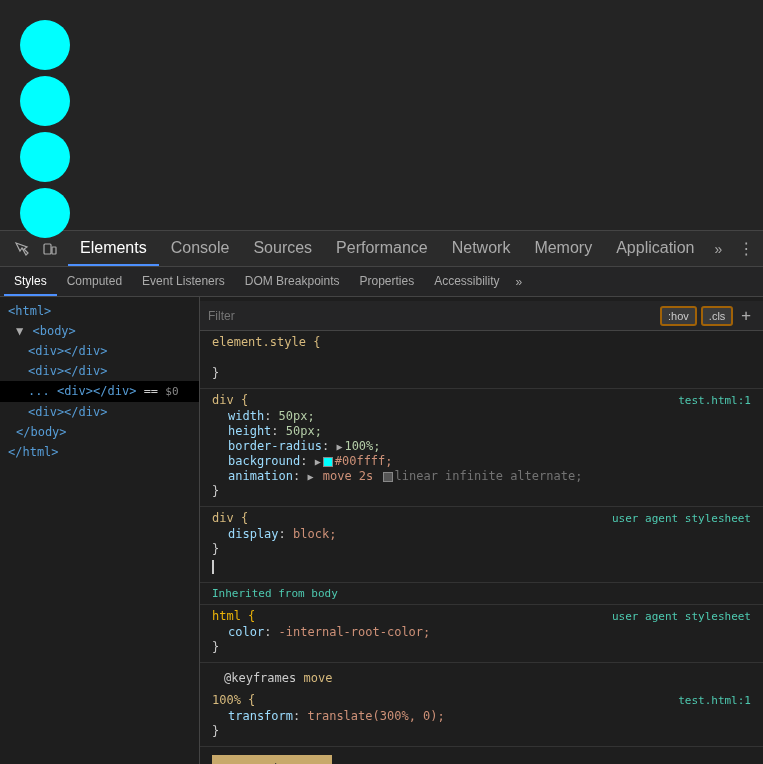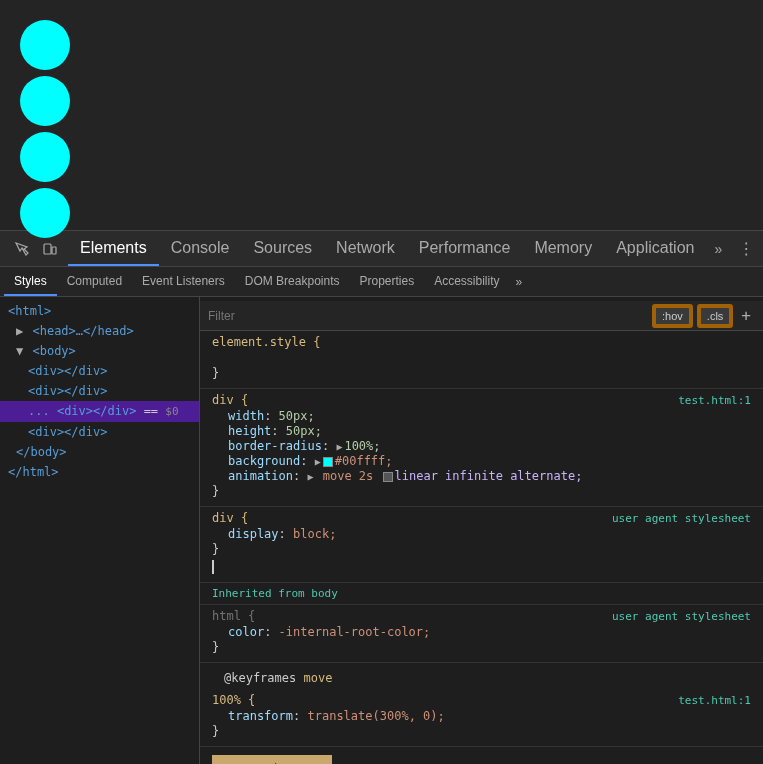--- a/index.html
+++ b/index.html
@@ -149,21 +149,21 @@
       outline: none;
     }
     .filter-buttons {
       display: flex;
       align-items: center;
       gap: 4px;
     }
     .filter-btn {
       padding: 2px 6px;
       background: #3a3a3a;
-      border: 4px solid #a16207;
+      border: 2px solid #a16207;
       color: #ccc;
       border-radius: 3px;
       cursor: pointer;
       font-size: 11px;
     }
     .filter-add {
       color: #aaa;
       cursor: pointer;
       font-size: 16px;
       padding: 0 4px;
@@ -186,21 +186,21 @@
       font-family: monospace;
       font-size: 12px;
     }
     .tree-item {
       padding: 1px 8px;
       cursor: pointer;
       white-space: nowrap;
       line-height: 18px;
       color: #ccc;
     }
-    .tree-item.selected { background: #4c1d95; color: #fff; }
+    .tree-item.selected { background: #000000; color: #fff; }
     .tree-tag { color: #569cd6; }
     .expand-arrow { color: #aaa; margin-right: 2px; }
     .indent-1 { padding-left: 16px; }
     .indent-2 { padding-left: 28px; }
     .equal-sign { color: #ccc; }
     .dollar-zero { color: #888; font-size: 11px; }
 
     
     .styles-panel {
       flex: 1;
@@ -314,24 +314,24 @@
       <div class="devtools-tab active">
         <span>Elements</span>
       </div>
       <div class="devtools-tab">
         <span>Console</span>
       </div>
       <div class="devtools-tab">
         <span>Sources</span>
       </div>
       <div class="devtools-tab">
+        <span>Performance</span>
+      </div>
+      <div class="devtools-tab">
         <span>Network</span>
-      </div>
-      <div class="devtools-tab">
-        <span>Performance</span>
       </div>
       <div class="devtools-tab">
         <span>Memory</span>
       </div>
       <div class="devtools-tab">
         <span>Application</span>
       </div>
       <div class="tab-overflow">
         <span>»</span>
       </div>
@@ -363,24 +363,20 @@
     <div class="subtab-overflow">
       <span>»</span>
     </div>
   </div>
 
   <div class="devtools-main">
 
     <div class="elements-panel">
       <div class="tree-item">
         <span class="tree-tag">&lt;html&gt;</span>
-      </div>
-      <div class="tree-item indent-1">
-        <span class="expand-arrow">▶</span>
-        <span class="tree-tag">&lt;head&gt;…&lt;/head&gt;</span>
       </div>
       <div class="tree-item indent-1">
         <span class="expand-arrow">▼</span>
         <span class="tree-tag">&lt;body&gt;</span>
       </div>
       <div class="tree-item indent-2">
         <span class="tree-tag">&lt;div&gt;&lt;/div&gt;</span>
       </div>
       <div class="tree-item indent-2">
         <span class="tree-tag">&lt;div&gt;&lt;/div&gt;</span>
@@ -431,21 +427,21 @@
         <div class="css-indent">
           <span class="css-prop">height</span><span class="css-colon">: </span><span style="color:#b5cea8;">50px;</span>
         </div>
         <div class="css-indent">
           <span class="css-prop">border-radius</span><span class="css-colon">: </span><span class="triangle">▶</span><span style="color:#b5cea8;">100%;</span>
         </div>
         <div class="css-indent">
           <span class="css-prop">background</span><span class="css-colon">: </span><span class="triangle">▶</span><span class="color-swatch" style="background:#00ffff;"></span><span style="color:#ce9178;margin-top:27px;">#00ffff;</span>
         </div>
         <div class="css-indent">
-          <span class="css-prop">animation</span><span class="css-colon">: </span><span class="triangle">▶</span><span style="color:#ce9178;"> move 2s </span><span class="checkbox-anim"></span><span style="color:#c4b5fd;">linear infinite alternate;</span>
+          <span class="css-prop">animation</span><span class="css-colon">: </span><span class="triangle">▶</span><span style="color:#ce9178;"> move 2s </span><span class="checkbox-anim"></span><span style="color:#737373;">linear infinite alternate;</span>
         </div>
         <div>
           <span class="css-brace">}</span>
         </div>
       </div>
 
       <div class="css-block">
         <div class="css-selector">
           <span style="color:#d7ba7d;">div {</span>
           <span class="css-source">user agent stylesheet</span>
@@ -460,21 +456,21 @@
           <span style="display:inline-block; width:2px; height:14px; background:#ccc; vertical-align:middle;"></span>
         </div>
       </div>
 
       <div class="inherited-label">
         <span>Inherited from</span>&nbsp;<span style="color:#4ec9b0;">body</span>
       </div>
 
       <div class="css-block">
         <div class="css-selector">
-          <span style="color:#737373;">html {</span>
+          <span style="color:#eab308;">html {</span>
           <span class="css-source">user agent stylesheet</span>
         </div>
         <div class="css-indent">
           <span class="css-prop">color</span><span class="css-colon">: </span><span style="color:#ce9178;">-internal-root-color;</span>
         </div>
         <div>
           <span class="css-brace">}</span>
         </div>
       </div>
 

